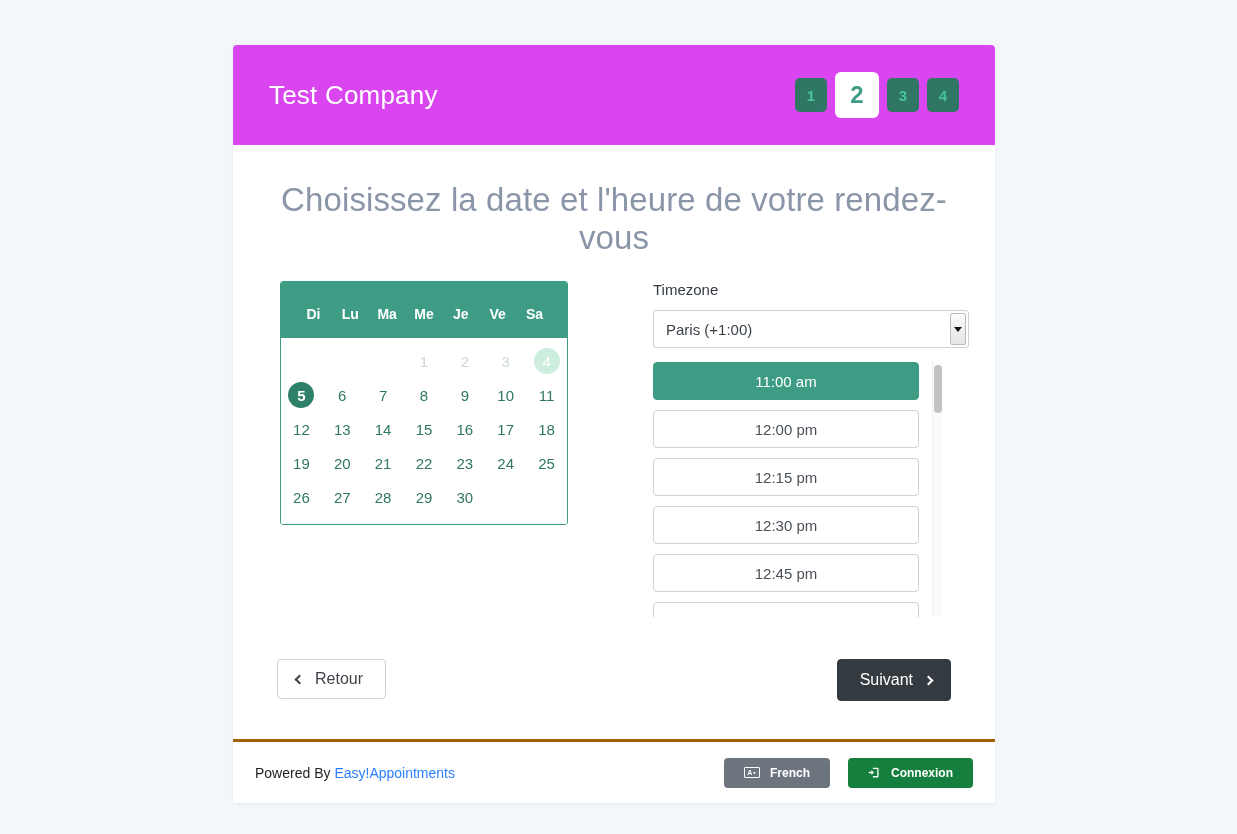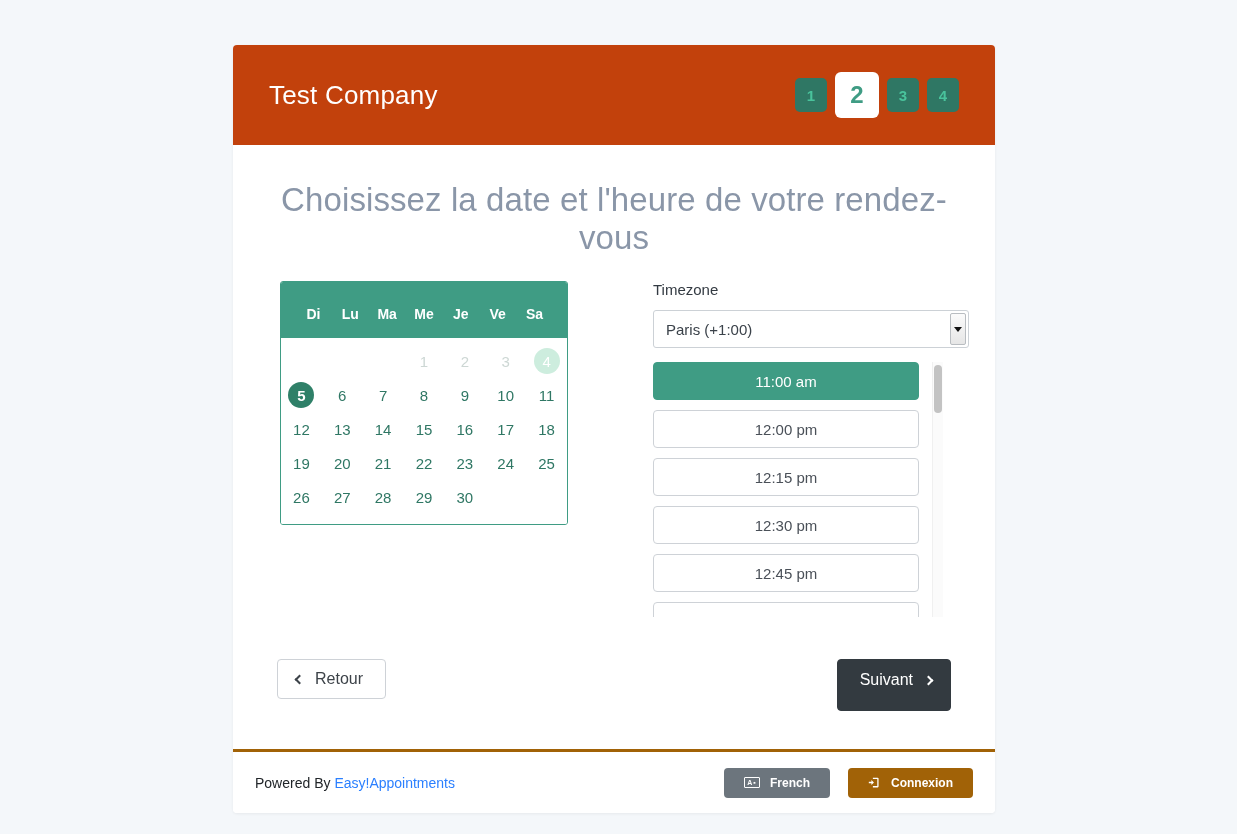--- a/index.html
+++ b/index.html
@@ -18,21 +18,21 @@
     left: 233px; top: 45px;
     width: 762px;
     background: #ffffff;
     border-radius: 4px;
     box-shadow: 0 1px 3px rgba(0,0,0,0.06);
     overflow: hidden;
   }
   
   .card-header {
     height: 100px;
-    background: #c2410c;
+    background: #d946ef;
     display: flex;
     align-items: center;
     justify-content: space-between;
     padding: 0 36px;
   }
   .company-name {
     color: #ffffff;
     font-size: 26px;
     font-weight: 300;
     letter-spacing: 0.2px;
@@ -230,21 +230,21 @@
   .btn-back {
     background: #ffffff;
     border: 1px solid #ced2d7;
     color: #3d4349;
     padding: 10px 22px 10px 18px;
   }
   .btn-next {
     background: #333a40;
     border: 1px solid #333a40;
     color: #ffffff;
-    padding: 11px 18px 21px 22px;
+    padding: 11px 18px 11px 22px;
   }
   .chev {
     display: inline-block;
     width: 7px; height: 7px;
     border-top: 2px solid currentColor;
     border-right: 2px solid currentColor;
   }
   .chev.left { transform: rotate(-135deg); }
   .chev.right { transform: rotate(45deg); }
   
@@ -262,21 +262,21 @@
   .footer-right { display: flex; align-items: center; gap: 18px; }
   .btn-lang {
     background: #6c757d; color: #ffffff;
     border-radius: 4px;
     padding: 8px 20px;
     font-size: 12px; font-weight: 700;
     display: inline-flex; align-items: center; gap: 10px;
     cursor: pointer;
   }
   .btn-login {
-    background: #a16207; color: #ffffff;
+    background: #15803d; color: #ffffff;
     border-radius: 4px;
     padding: 8px 20px;
     font-size: 12px; font-weight: 700;
     display: inline-flex; align-items: center; gap: 10px;
     cursor: pointer;
   }
   .icon-lang {
     display: inline-block;
     width: 16px; height: 11px;
     border: 1px solid #ffffff;

